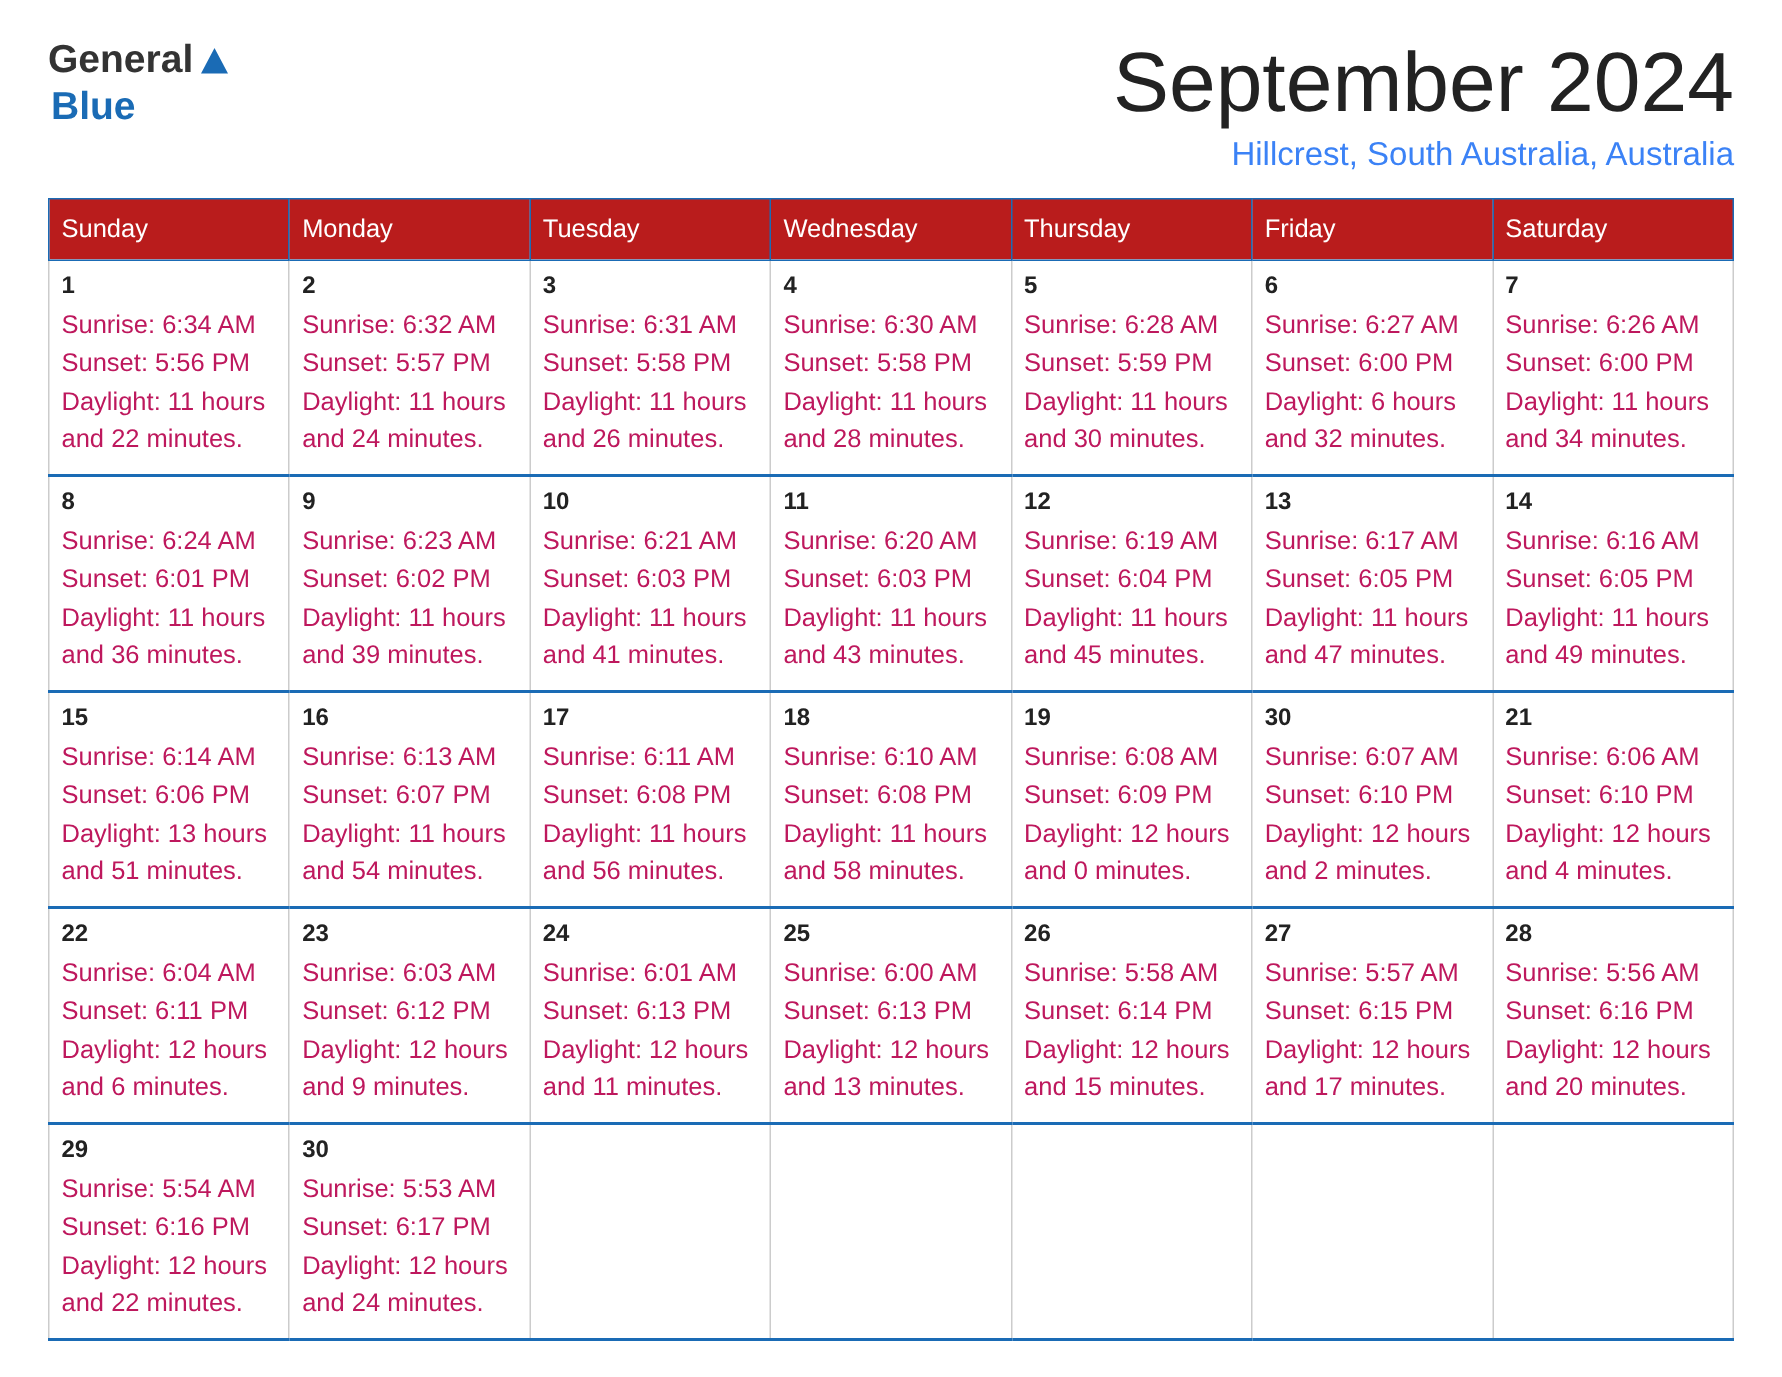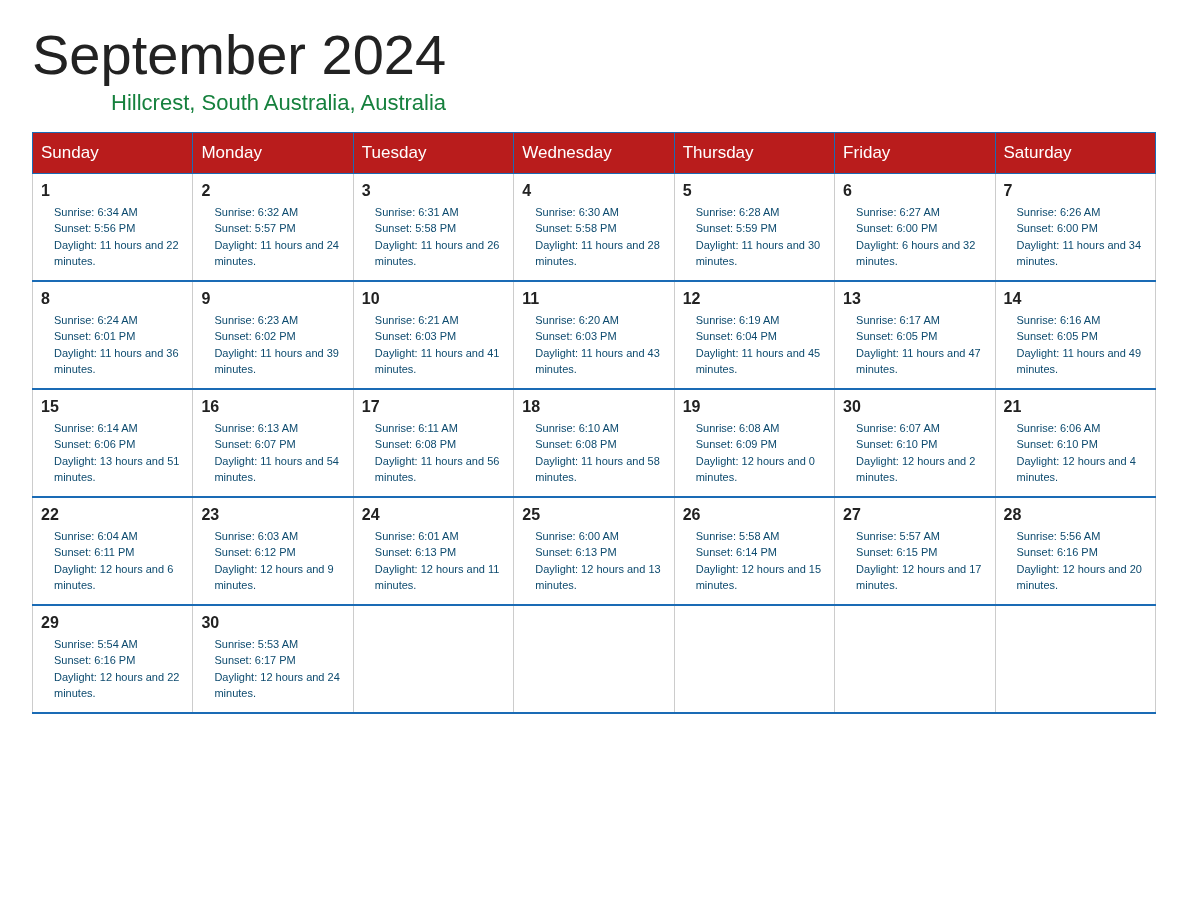--- a/index.html
+++ b/index.html
@@ -23,21 +23,21 @@
       text-align: right;
     }
     .month-year-title {
       font-size: 56px;
       font-weight: normal;
       color: #222;
       line-height: 1.1;
     }
     .location-subtitle {
       font-size: 22px;
-      color: #15803d;
+      color: #3b82f6;
       margin-top: 4px;
     }
     .calendar-table {
       width: 100%;
       border-collapse: collapse;
       table-layout: fixed;
     }
     .calendar-table th {
       background-color: #b91c1c;
       color: #fff;
@@ -59,24 +59,23 @@
       border-bottom: 2px solid #1a6bb5;
     }
     .day-number {
       font-size: 16px;
       font-weight: bold;
       color: #222;
       display: block;
       margin-bottom: 4px;
     }
     .day-info {
-      font-size: 11px;
-      color: #0c4a6e;
+      font-size: 17px;
+      color: #be185d;
       line-height: 1.5;
-      margin-left: 13px;
     }
     .empty-cell {
       background: #fff;
       border: 1px solid #ccc;
     }
     
     .logo-wrapper {
       display: flex;
       flex-direction: column;
       align-items: flex-start;
@@ -91,20 +90,31 @@
       margin-left: 2px;
     }
   </style>
 </head>
 <body>
 
 <div class="page-container">
 
   <div class="header-row">
 
+    <div class="logo-wrapper">
+      <div class="logo-line1">
+        <span style="font-size:26px;font-weight:bold;color:#333;font-family:Arial,sans-serif;">General</span>
+        <svg width="22" height="22" viewBox="0 0 22 22" style="margin-left:3px;margin-top:2px;">
+          <polygon points="11,2 20,19 2,19" fill="#1a6bb5"></polygon>
+        </svg>
+      </div>
+      <div class="logo-line2">
+        <span style="font-size:26px;font-weight:bold;color:#1a6bb5;font-family:Arial,sans-serif;">Blue</span>
+      </div>
+    </div>
 
     <div class="title-section">
       <div class="month-year-title">September 2024</div>
       <div class="location-subtitle">Hillcrest, South Australia, Australia</div>
     </div>
   </div>
 
   <table class="calendar-table">
     <thead>
       <tr>

